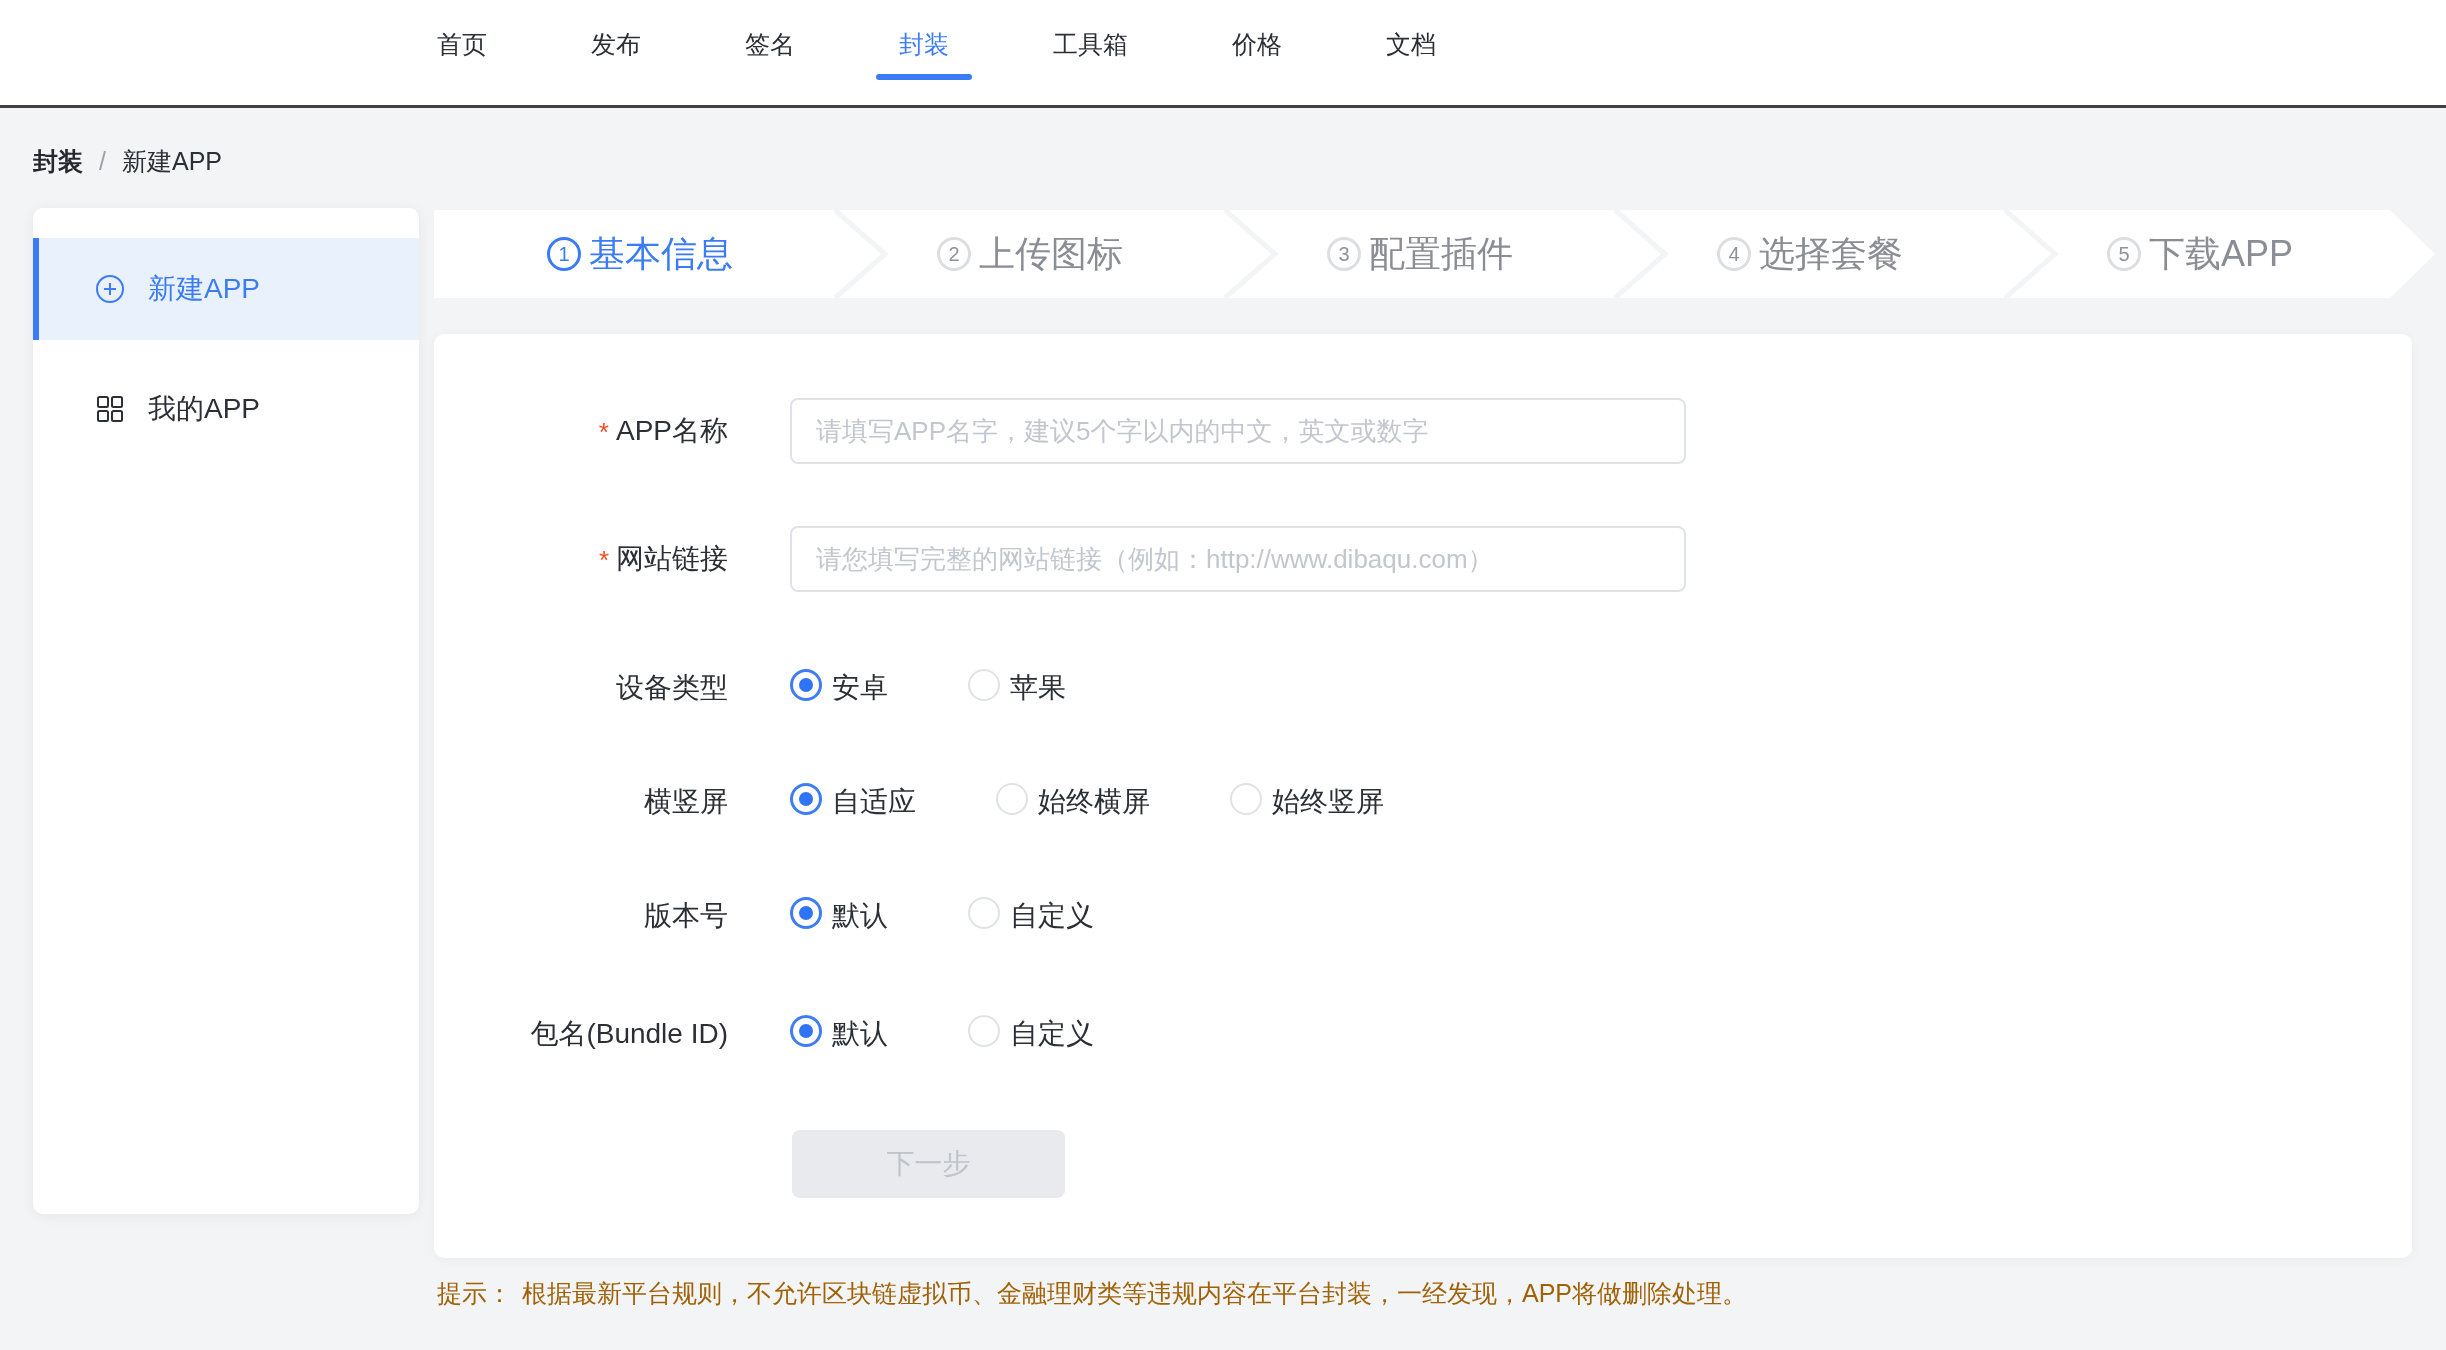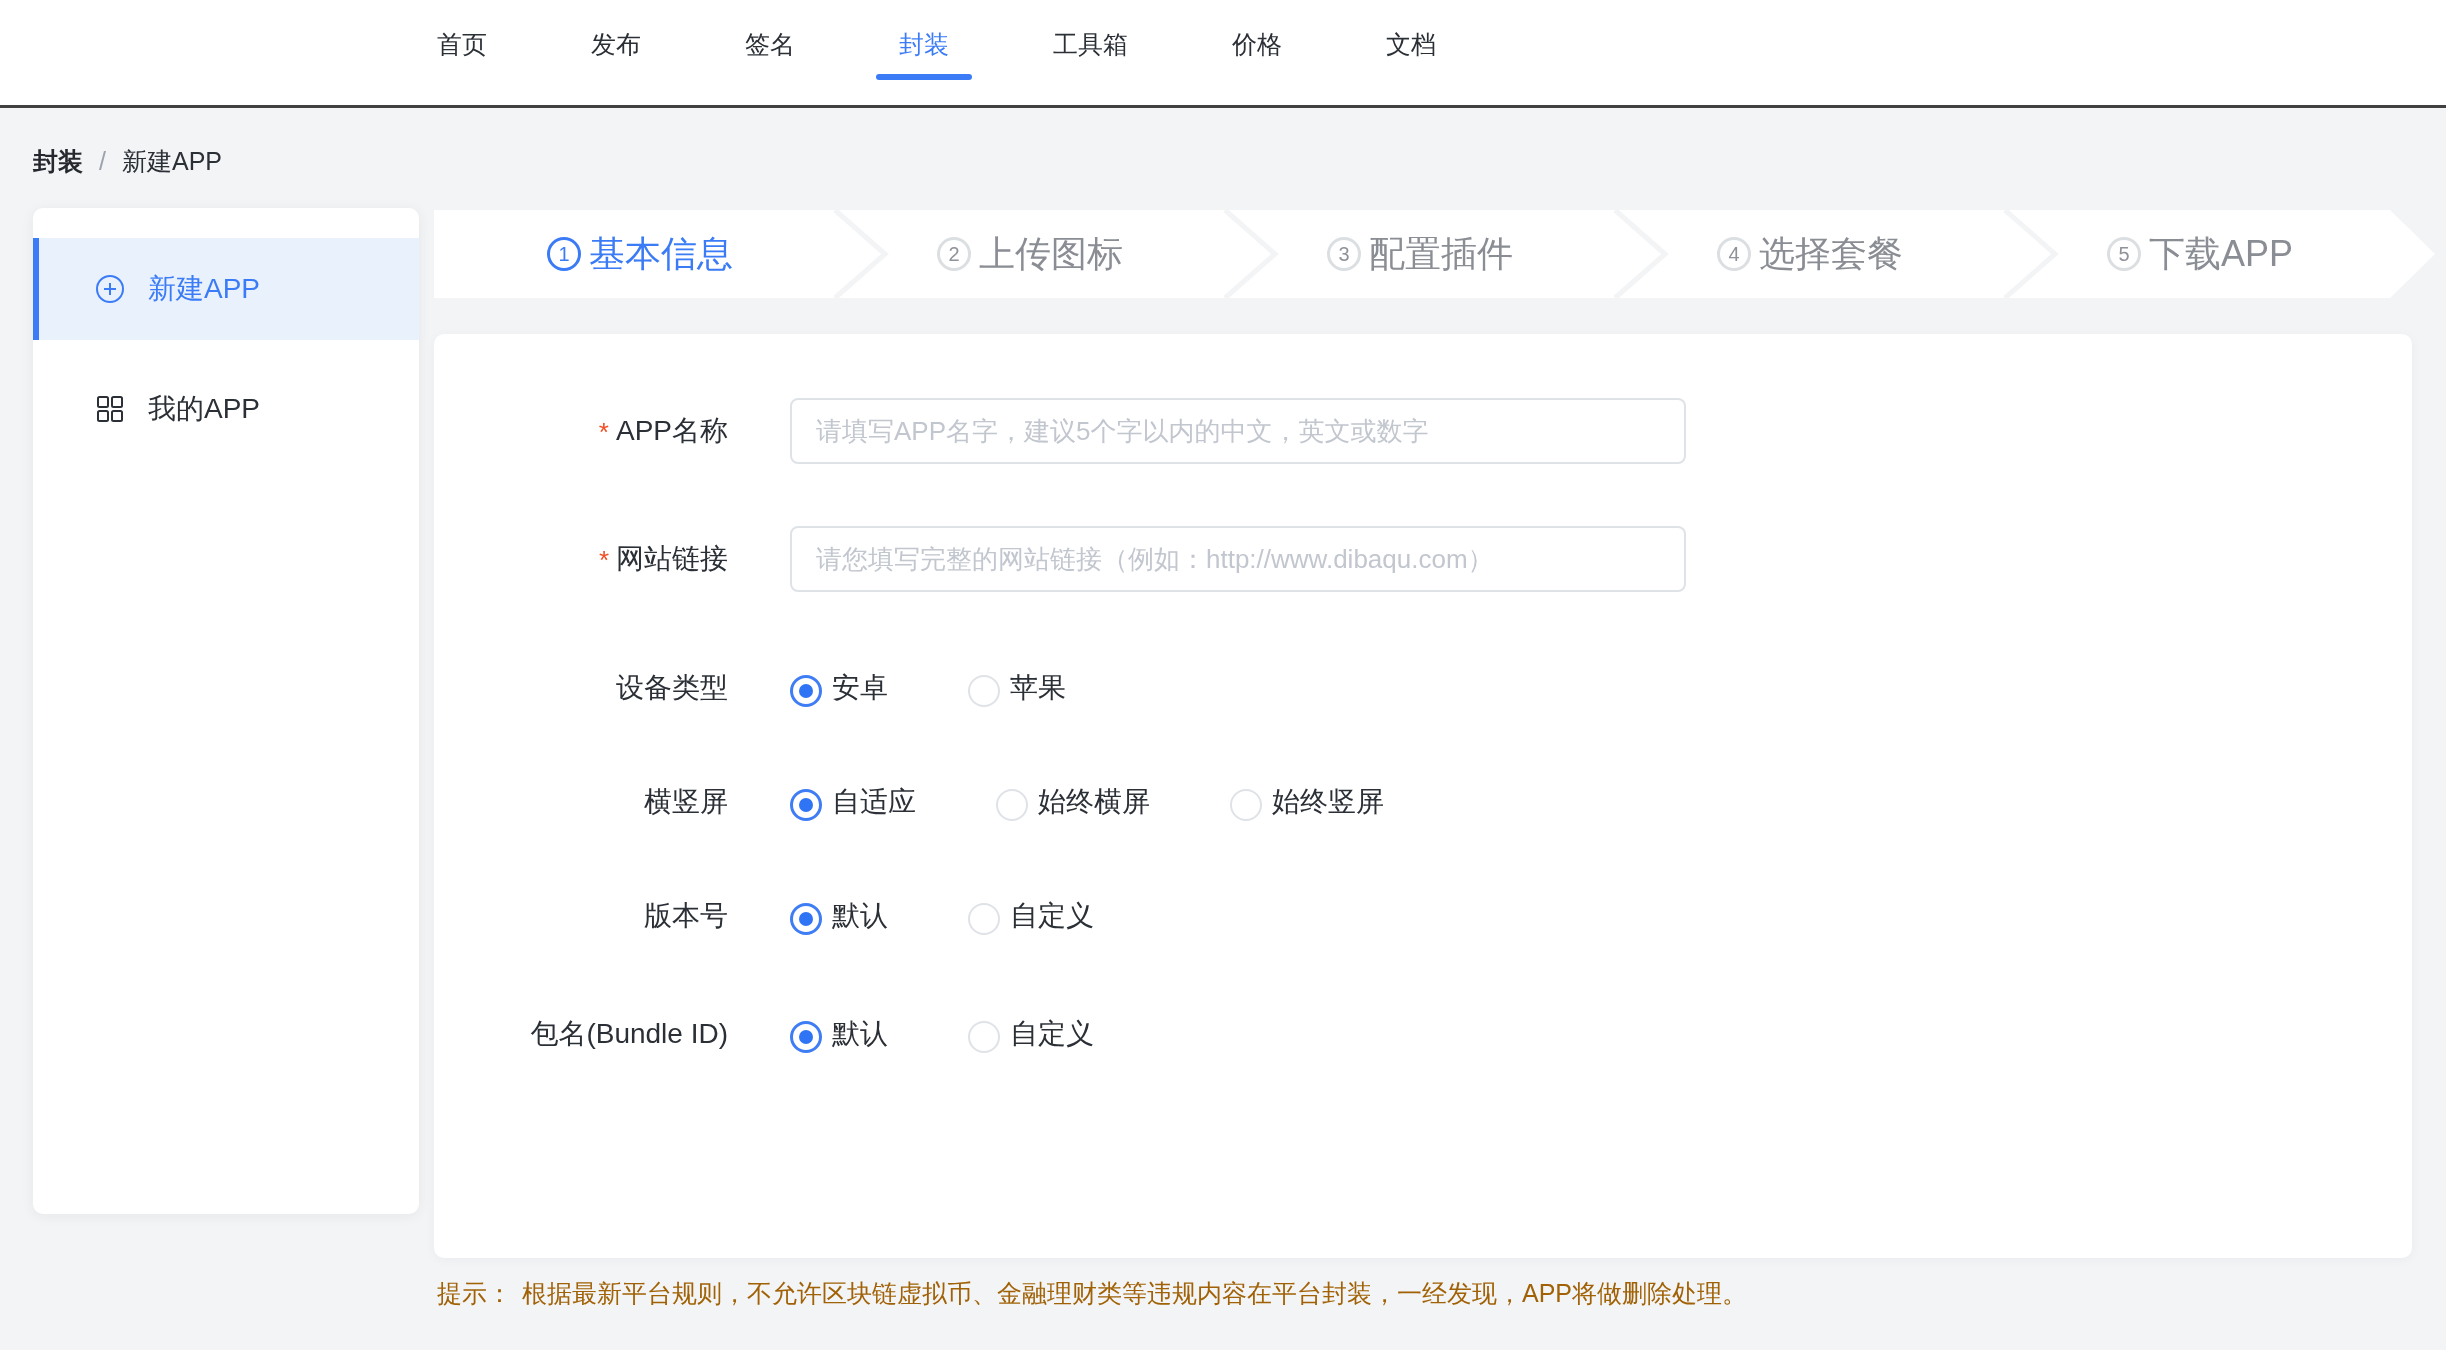--- a/index.html
+++ b/index.html
@@ -89,21 +89,21 @@
   .req {
     color:#f04e23; margin-right:7px; font-size:26px; vertical-align:middle;
   }
   .control { margin-left:62px; display:flex; align-items:center;border-radius:7px; }
   .text-input {
     width:896px; height:66px; border:2px solid #dfe2e7; border-radius:8px;
     padding:0 24px; font-size:26px; color:#2b2f36; background:#fff; outline:none;
     font-family:"Liberation Sans","DejaVu Sans",sans-serif;
   }
   .text-input::placeholder { color:#c2c6ce; }
-  .opt { display:flex; align-items:flex-end; margin-right:80px; cursor:pointer; }
+  .opt { display:flex; align-items:flex-start; margin-right:80px; cursor:pointer; }
   .opt:last-child { margin-right:0; }
   .radio {
     width:32px; height:32px; border-radius:50%;
     border:2px solid #dfe2e7; background:#fff; position:relative; flex:0 0 auto;
   }
   .radio.checked { border:3px solid #3f7df5; }
   .radio.checked::after {
     content:""; position:absolute; left:50%; top:50%;
     transform:translate(-50%,-50%);
     width:14px; height:14px; border-radius:50%; background:#2f74f4;
@@ -270,17 +270,18 @@
         <span class="radio checked"></span>
         <span class="opt-label">默认</span>
       </label>
       <label class="opt">
         <span class="radio"></span>
         <span class="opt-label">自定义</span>
       </label>
     </div>
   </div>
 
+  <button class="next-btn" disabled="">下一步</button>
 </div>
 
 <div class="tip">
   <span class="tip-label">提示：</span><span>根据最新平台规则，不允许区块链虚拟币、金融理财类等违规内容在平台封装，一经发现，APP将做删除处理。</span>
 </div>
 
 </body></html>

